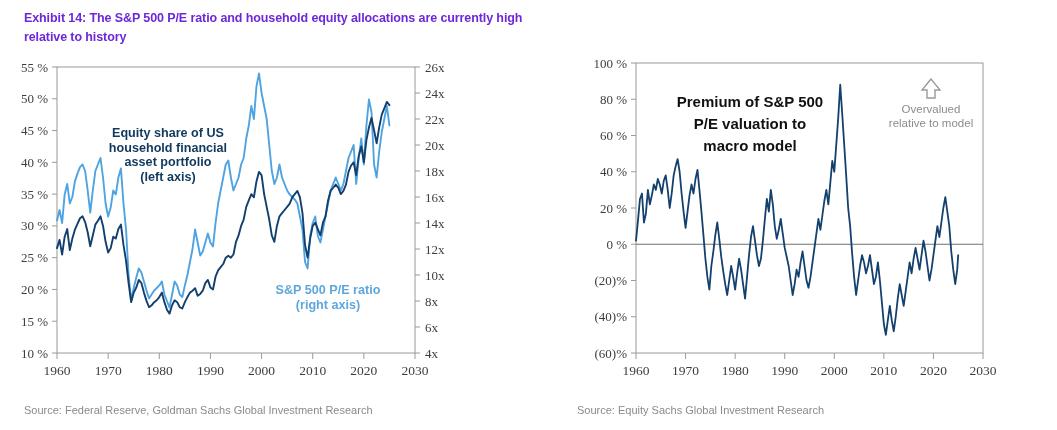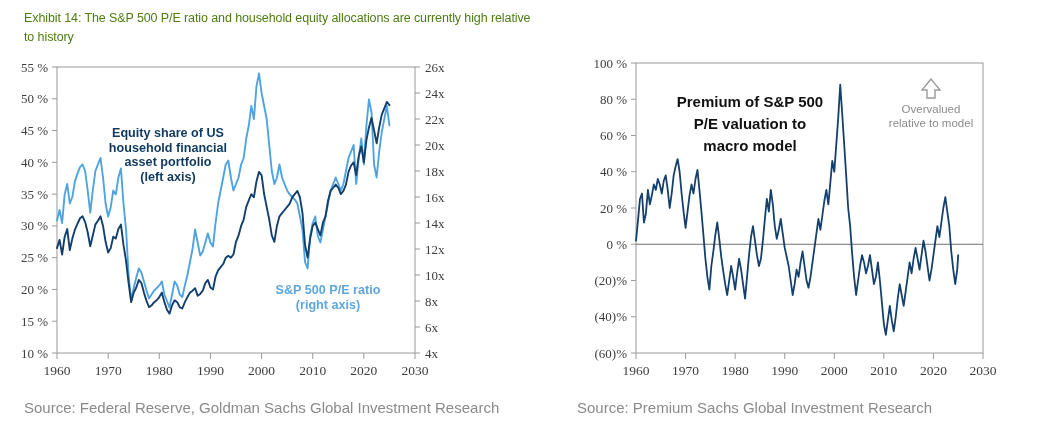--- a/index.html
+++ b/index.html
@@ -22,22 +22,22 @@
   .panel {
     position: absolute;
     top: 0;
     height: 430px;
   }
   .panel-left  { left: 0px;   width: 545px; }
   .panel-right { left: 558px; width: 499px; }
 
   .exhibit-title {
     font-size: 12.5px;
-    font-weight: normal;
-    color: #4d7c0f;
+    font-weight: bold;
+    color: #6d28d9;
     line-height: 19px;
     letter-spacing: -0.1px;
     margin: 9px 0 0 24px;
     width: 520px;
   }
   .panel-right .exhibit-title { margin-left: 19px; width: 470px; }
   .panel-left .chart-holder {
     position: absolute;
     left: 0px;
     top: 55px;
@@ -47,21 +47,21 @@
   .panel-right .chart-holder {
     position: absolute;
     left: 0px;
     top: 45px;
     width: 499px;
     height: 340px;
   }
   .source {
     position: absolute;
     bottom: 14px;
-    font-size: 15px;
+    font-size: 11px;
     color: #8a8a8a;
     font-family: "Liberation Sans", sans-serif;
   }
   .panel-left .source  { left: 24px; }
   .panel-right .source { left: 19px; }
 
   svg { display: block; }
   .tick-label {
     font-family: "Liberation Serif", serif;
     font-size: 13px;
@@ -243,16 +243,16 @@
             <text x="192" y="84" class="annot annot-black" text-anchor="middle">P/E valuation to</text>
             <text x="192" y="106" class="annot annot-black" text-anchor="middle">macro model</text>
           </g>
           <g>
             <path d="M 373 34 L 364 45 L 369 45 L 369 53 L 377 53 L 377 45 L 382 45 Z" class="arrow-icon"></path>
             <text x="373" y="68" class="annot annot-gray" text-anchor="middle">Overvalued</text>
             <text x="373" y="82" class="annot annot-gray" text-anchor="middle">relative to model</text>
           </g>
         </svg>
     </div>
-    <div class="source">Source: Premium Sachs Global Investment Research</div>
+    <div class="source">Source: Equity Sachs Global Investment Research</div>
   </div>
 
 </div>
 
 </body></html>

